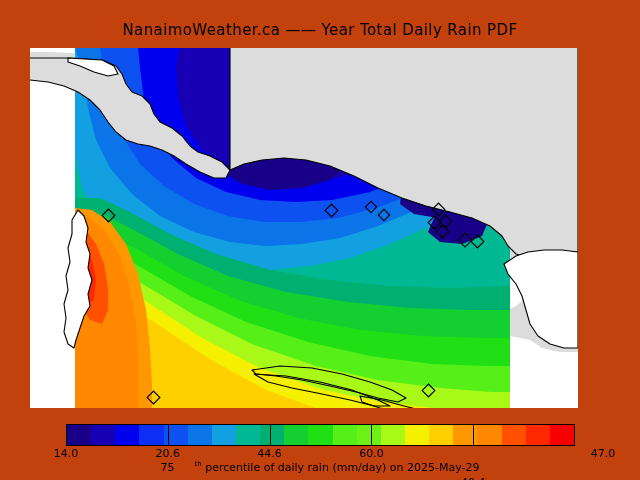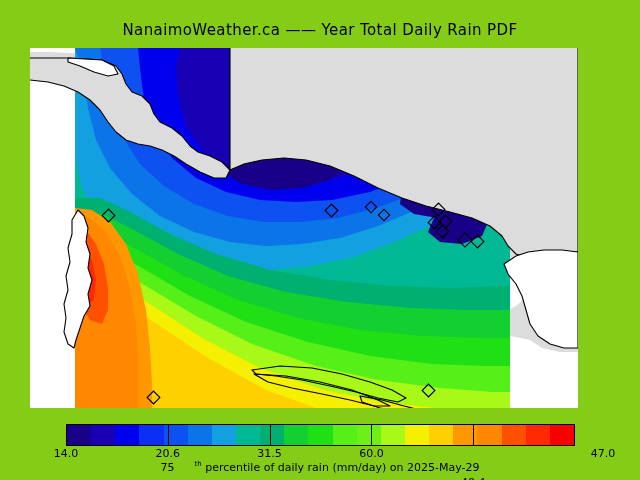--- a/index.html
+++ b/index.html
@@ -11,21 +11,21 @@
     width: 640px;
     height: 480px;
     overflow: hidden;
     font-family: "DejaVu Sans", sans-serif;
     color: #000000;
   }
   #app {
     position: relative;
     width: 640px;
     height: 480px;
-    background: #84cc16;
+    background: #c2410c;
   }
 
   
   #title {
     position: absolute;
     left: 0;
     top: 21px;
     width: 640px;
     text-align: center;
     font-size: 15px;
@@ -291,21 +291,21 @@
       </div>
     <div id="cbar-ticklines">
         <div class="tickline" style="left: 101.8px;"></div>
         <div class="tickline" style="left: 203.6px;"></div>
         <div class="tickline" style="left: 305.4px;"></div>
         <div class="tickline" style="left: 407.2px;"></div>
       </div>
     <div id="cbar-labels">
         <div class="cblabel" style="left: 66px;">14.0</div>
         <div class="cblabel" style="left: 167.8px; text-align: center;">20.6</div>
-        <div class="cblabel" style="left: 269.6px;">31.5</div>
+        <div class="cblabel" style="left: 269.6px;">44.6</div>
         <div class="cblabel" style="left: 371.4px;">60.0</div>
         <div class="cblabel" style="left: 473.2px; margin-top: 29px;">40.4</div>
         <div class="cblabel" style="left: 575px; margin-left: 28px;">47.0</div>
       </div>
     <div id="cbar-caption">
       <span>75</span><sup>th</sup><span> percentile of daily rain (mm/day) on 2025-May-29</span>
     </div>
   </div>
 
 </div>

